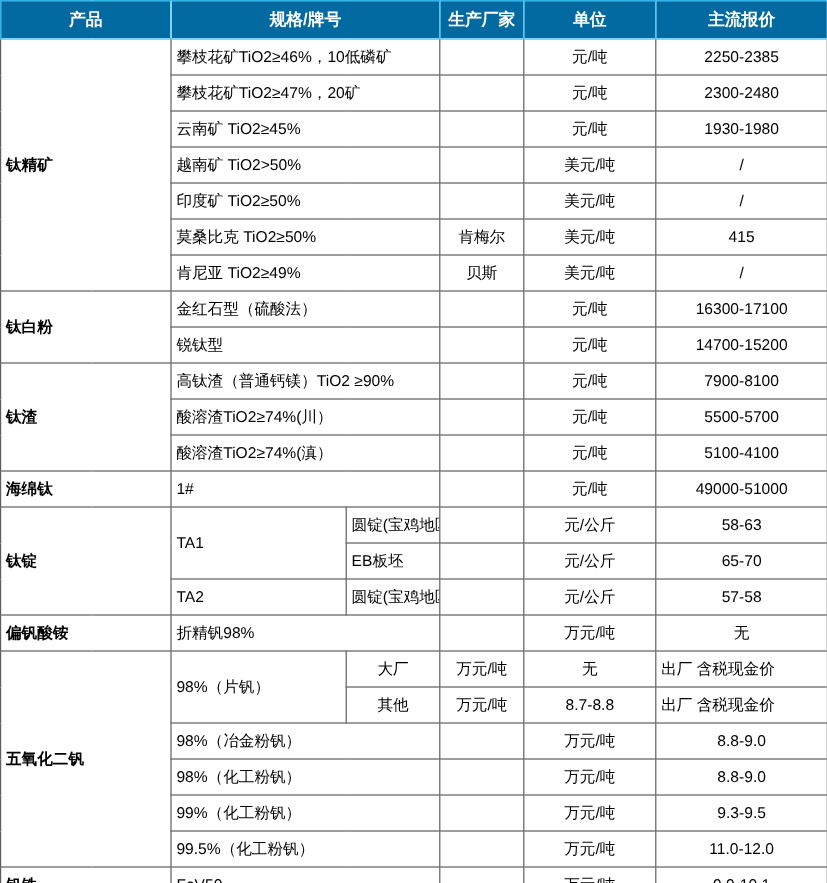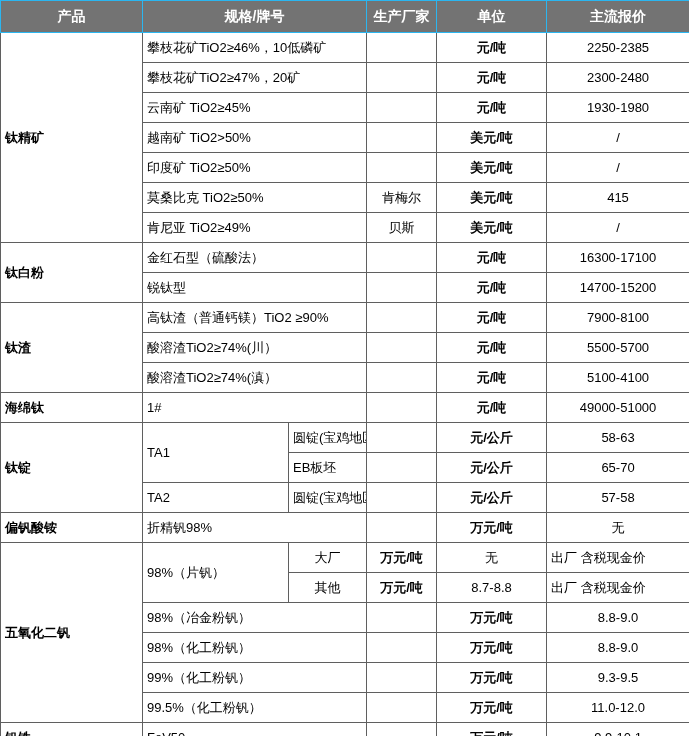--- a/index.html
+++ b/index.html
@@ -23,36 +23,36 @@
     border: 1px solid #5f5f5f;
     font-size: 13px;
     color: #000000;
     padding: 0 4px;
     height: 30px;
     box-sizing: border-box;
     overflow: hidden;
     white-space: nowrap;
   }
   table.price-table thead th {
-    background: #737373;
+    background: #0369a1;
     color: #ffffff;
     font-weight: bold;
     text-align: center;
     font-size: 14px;
     height: 32px;
     border: 1px solid #2bb6f0;
   }
   .cat-cell {
     font-weight: bold;
     font-size: 14px;
   }
   .spec-cell { text-align: left; }
   .sub-cell { text-align: left; }
   .maker-cell { text-align: center; margin-top: 24px; }
-  .unit-cell { text-align: center; font-weight: bold; }
+  .unit-cell { text-align: center; }
   .price-cell { text-align: center; }
   .note-cell { }
   
 </style>
 </head>
 <body>
 
 <table class="price-table">
   <colgroup>
     <col style="width:76px">

